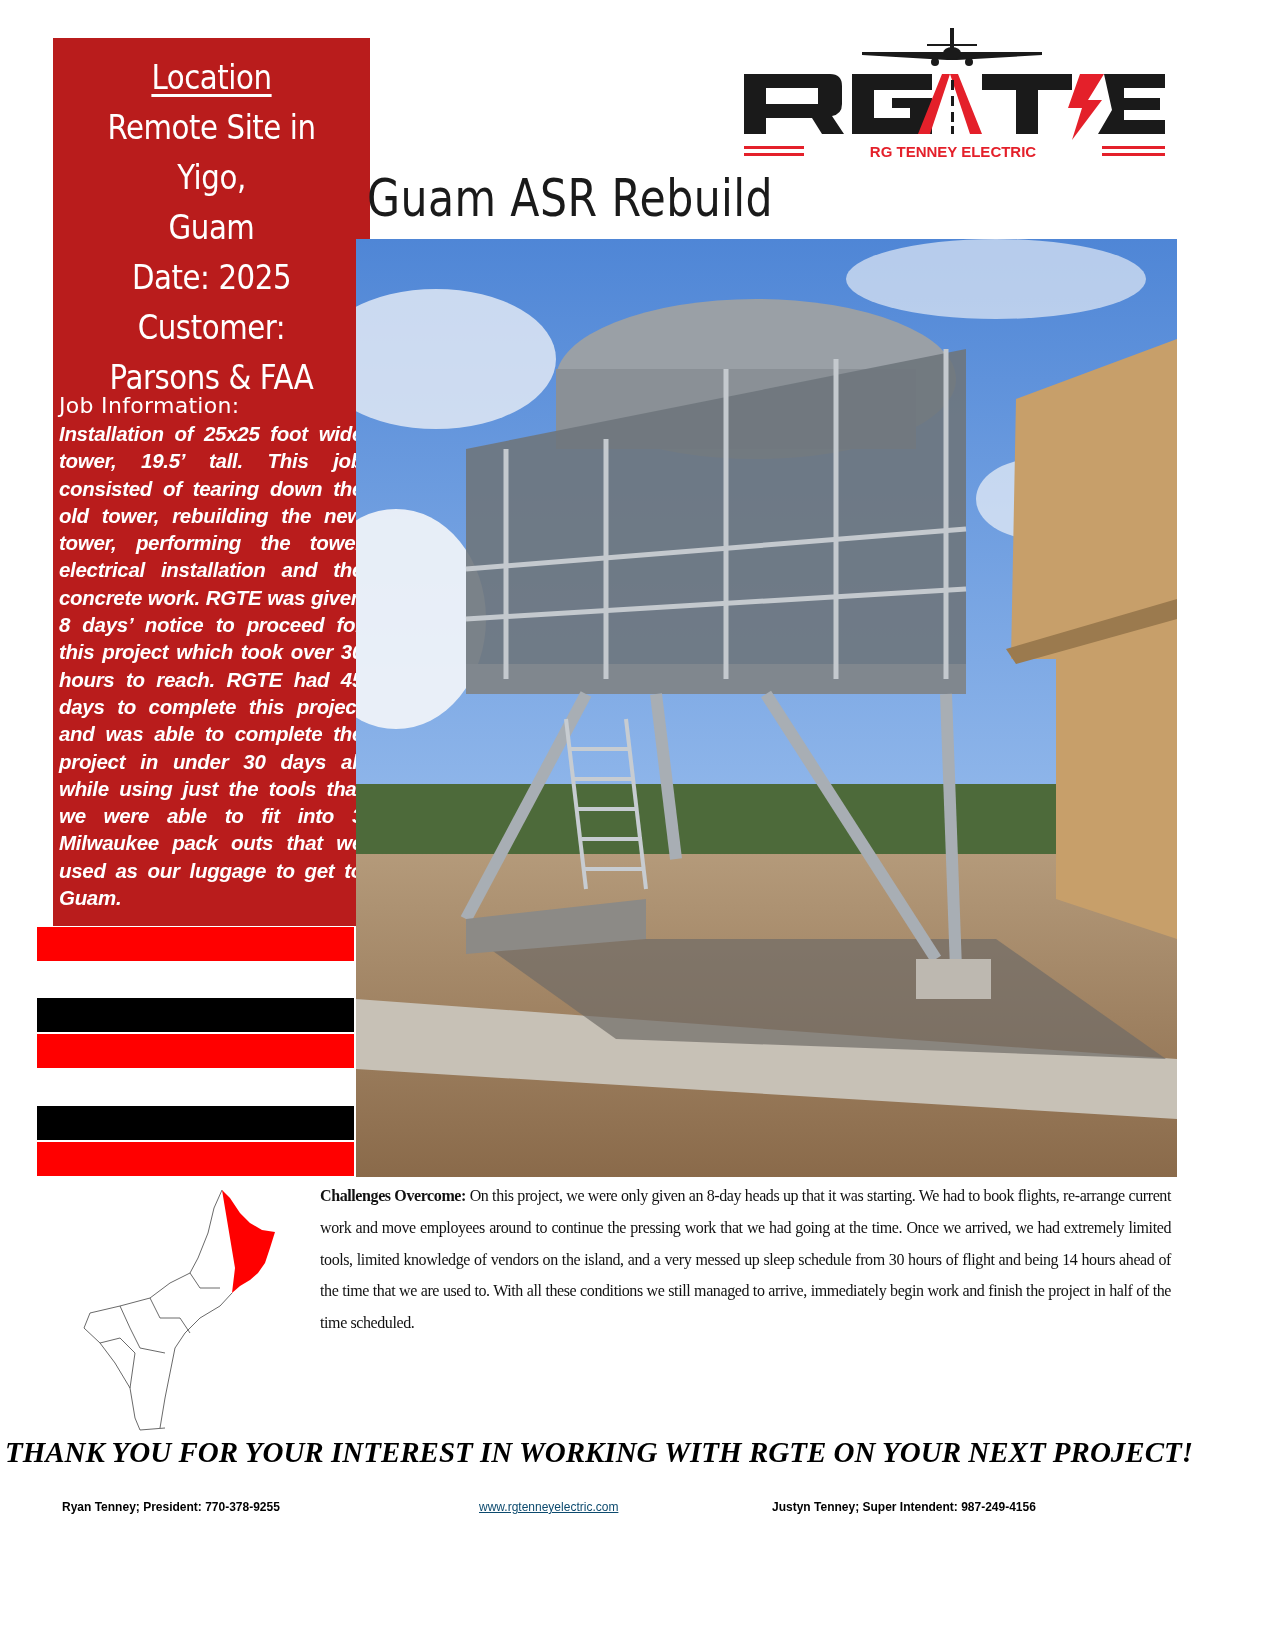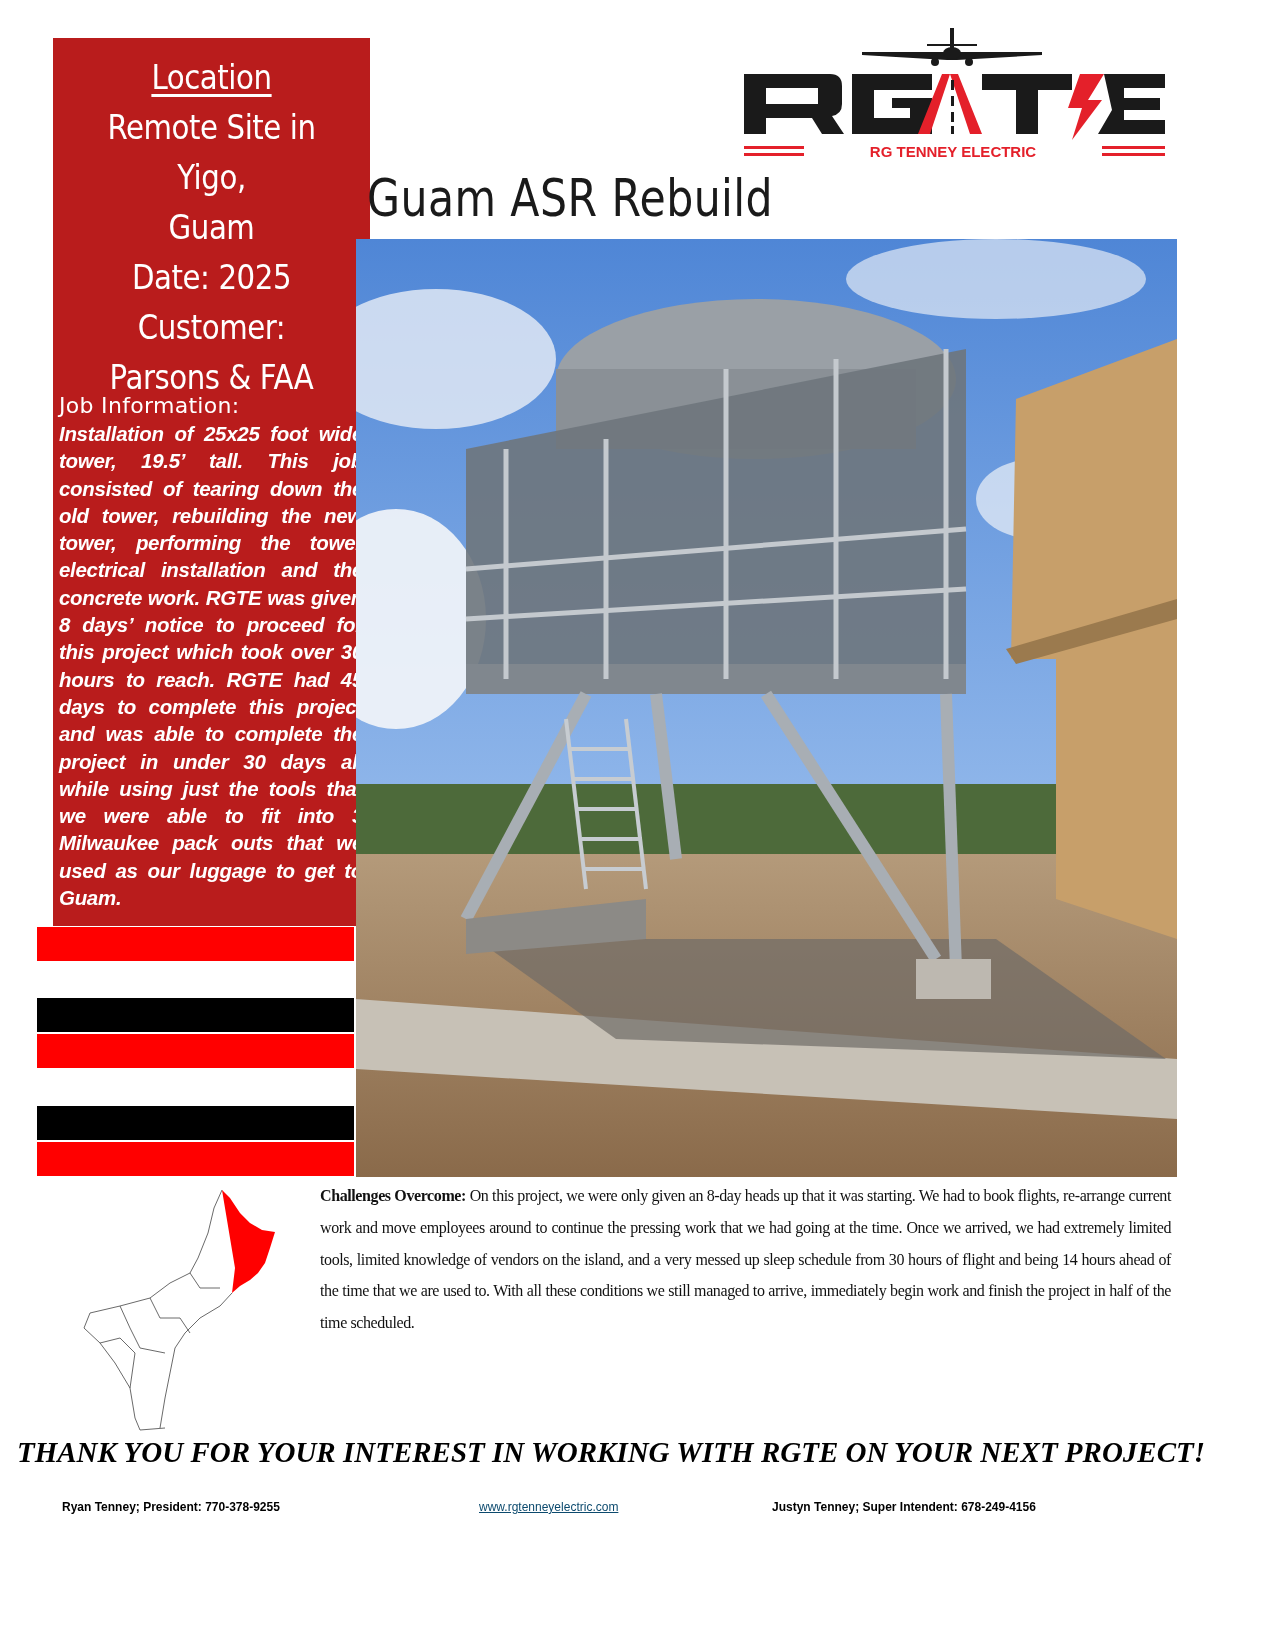--- a/index.html
+++ b/index.html
@@ -18,21 +18,21 @@
     .logo { position: absolute; left: 742px; top: 26px; width: 425px; height: 136px; }
     .title { position: absolute; left: 367px; top: 168px; font-family: "DejaVu Sans", sans-serif; font-size: 52px; color: #1a1a1a; transform: scaleX(0.82); transform-origin: left top; letter-spacing: 0.5px; }
 
     .photo { position: absolute; left: 356px; top: 239px; width: 821px; height: 938px; overflow: hidden; }
 
     .map { position: absolute; left: 80px; top: 1188px; width: 200px; height: 245px; }
 
     .challenges { position: absolute; left: 320px; top: 1180px; width: 851px; font-family: "Liberation Serif", serif; font-size: 16px; line-height: 31.8px; text-align: justify; color: #111; letter-spacing: -0.4px; }
     .challenges b { font-weight: bold; }
 
-    .thanks { position: absolute; left: 0; top: 1436px; width: 1190px; text-align: center; font-family: "Liberation Serif", serif; font-style: italic; font-weight: bold; font-size: 29px; line-height: 33px; color: #000; padding-left: 16px; }
+    .thanks { position: absolute; left: 0; top: 1436px; width: 1190px; text-align: center; font-family: "Liberation Serif", serif; font-style: italic; font-weight: bold; font-size: 29px; line-height: 33px; color: #000; padding-left: 4px; }
 
     .footer { position: absolute; top: 1500px; font-family: Liberation Sans, sans-serif; font-weight: bold; font-size: 12px; color: #000; }
     .footer.left { left: 62px; }
     .footer.mid { left: 479px; font-weight: normal; color: #0c4a6e; text-decoration: underline; }
     .footer.right { left: 772px; }
   </style>
 </head>
 <body>
 
 <div class="sidebar">
@@ -168,13 +168,13 @@
   </g>
   <path d="M142 2 L150 10 L160 25 L170 35 L182 42 L195 44 L190 60 L185 75 L178 85 L170 92 L160 98 L152 105 L155 80 L150 50 Z" fill="#ff0000"></path>
 </svg>
 
 <div class="challenges"><b>Challenges Overcome:</b><span> On this project, we were only given an 8-day heads up that it was starting. We had to book flights, re-arrange current work and move employees around to continue the pressing work that we had going at the time. Once we arrived, we had extremely limited tools, limited knowledge of vendors on the island, and a very messed up sleep schedule from 30 hours of flight and being 14 hours ahead of the time that we are used to. With all these conditions we still managed to arrive, immediately begin work and finish the project in half of the time scheduled.</span></div>
 
 <div class="thanks">THANK YOU FOR YOUR INTEREST IN WORKING WITH RGTE ON YOUR NEXT PROJECT!</div>
 
 <div class="footer left">Ryan Tenney; President: 770-378-9255</div>
 <a class="footer mid">www.rgtenneyelectric.com</a>
-<div class="footer right">Justyn Tenney; Super Intendent: 678-249-4156</div>
+<div class="footer right">Justyn Tenney; Super Intendent: 987-249-4156</div>
 
 </body></html>

